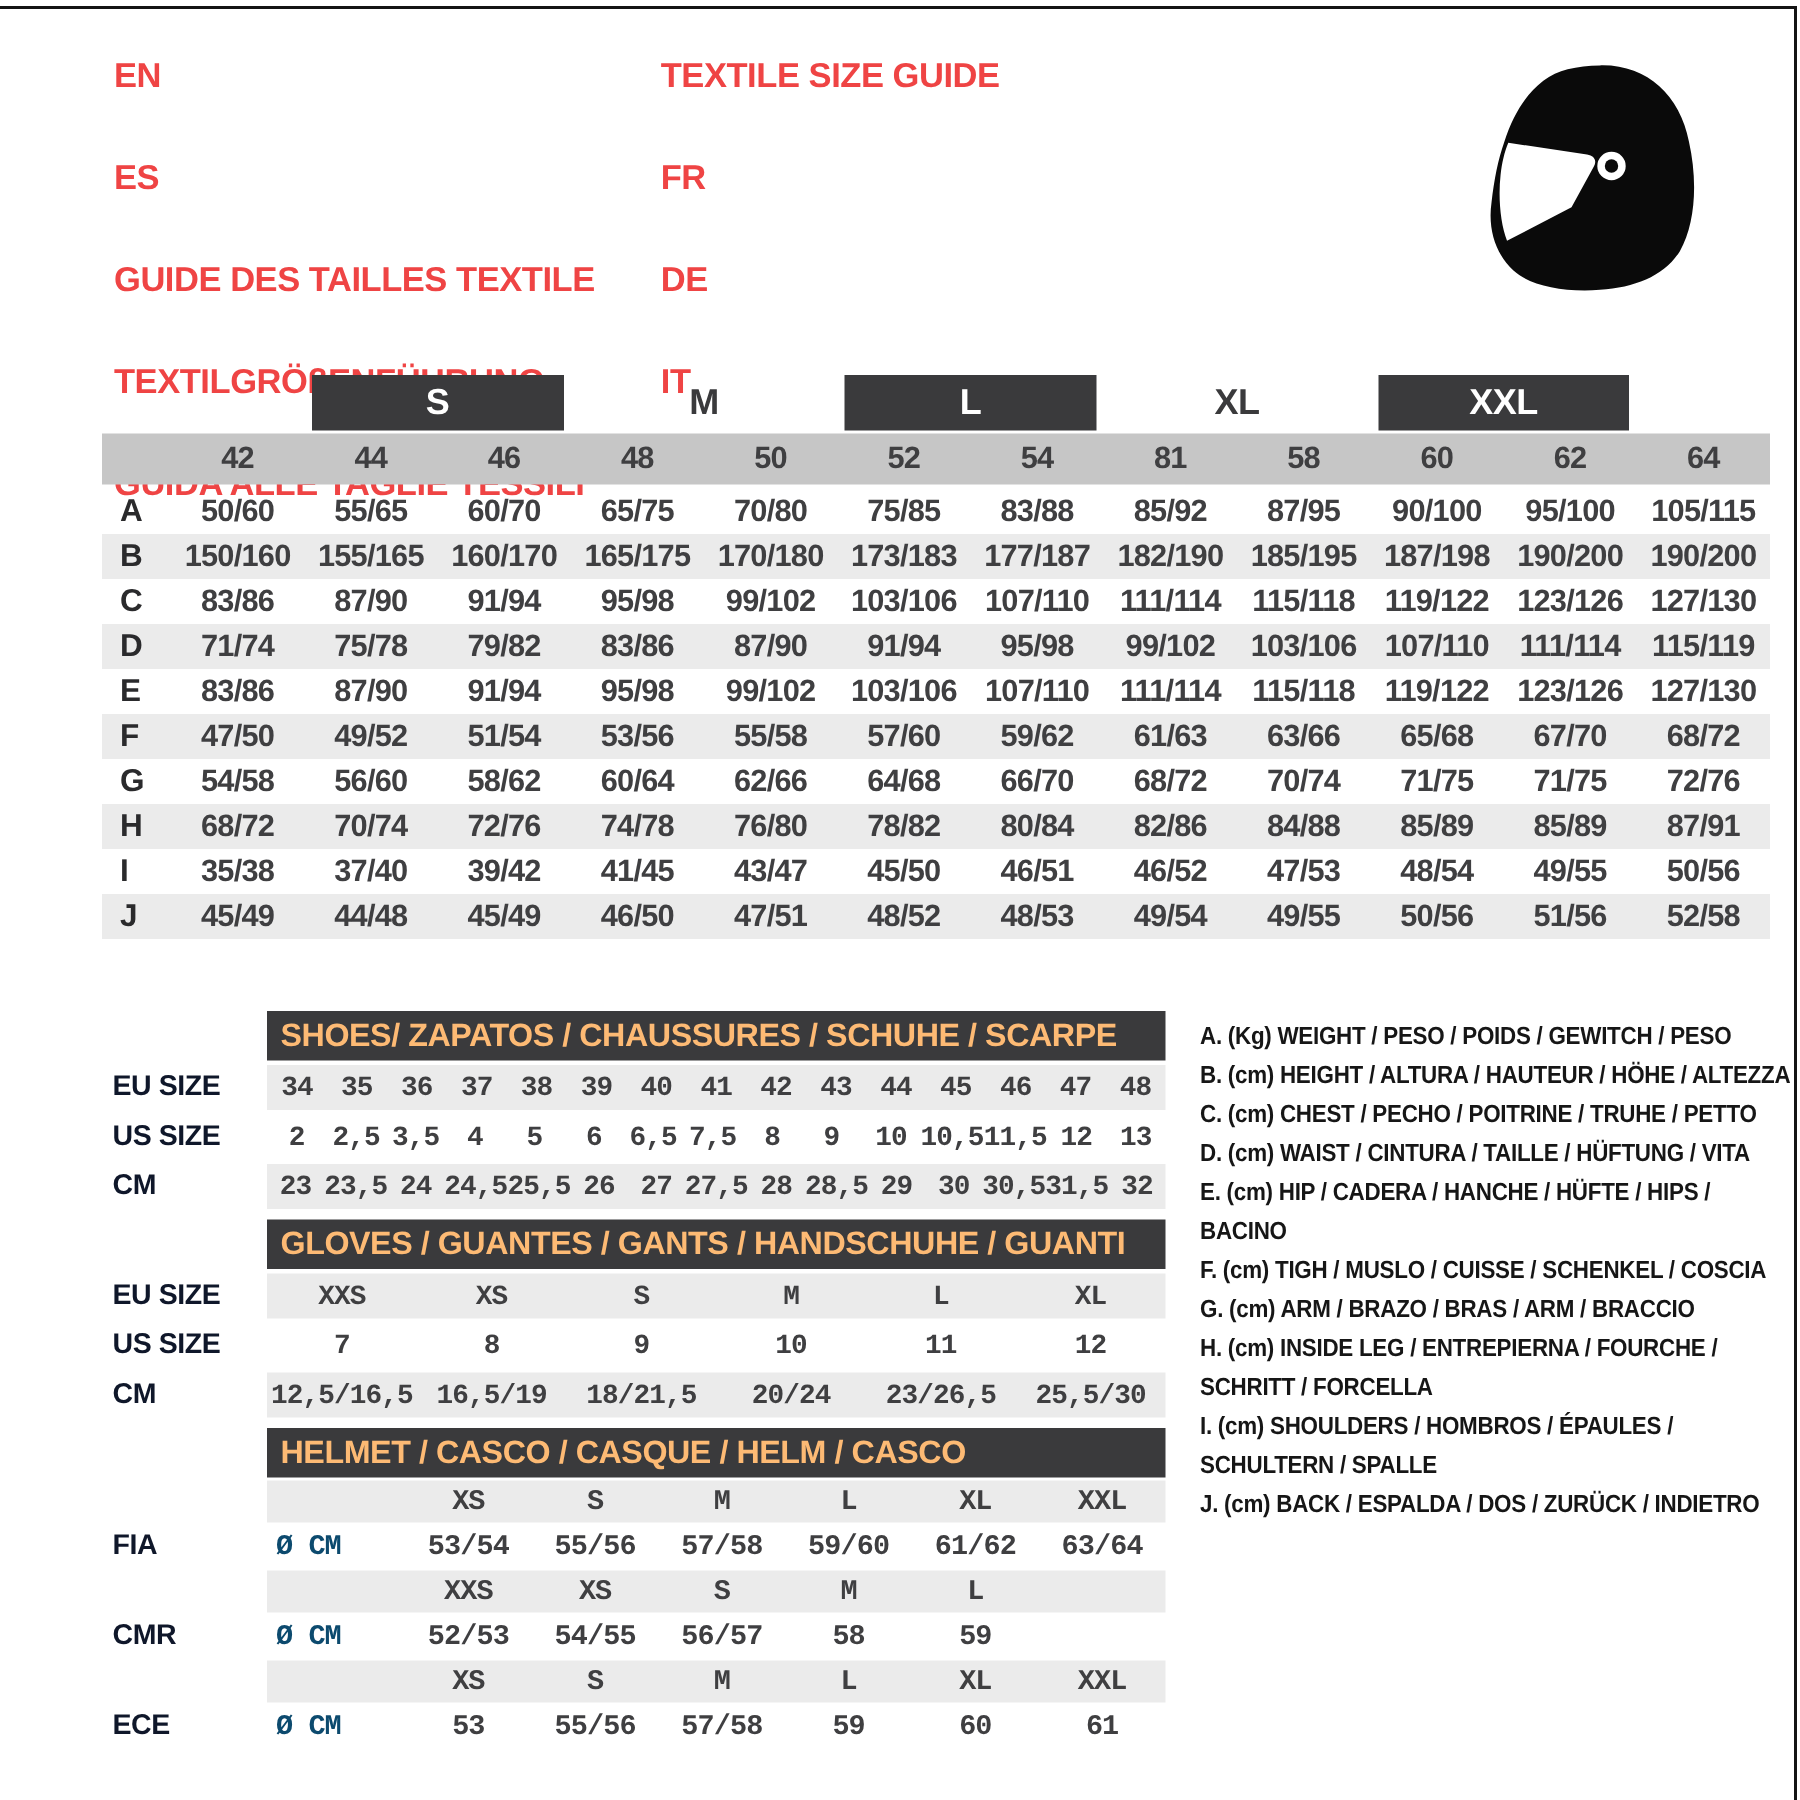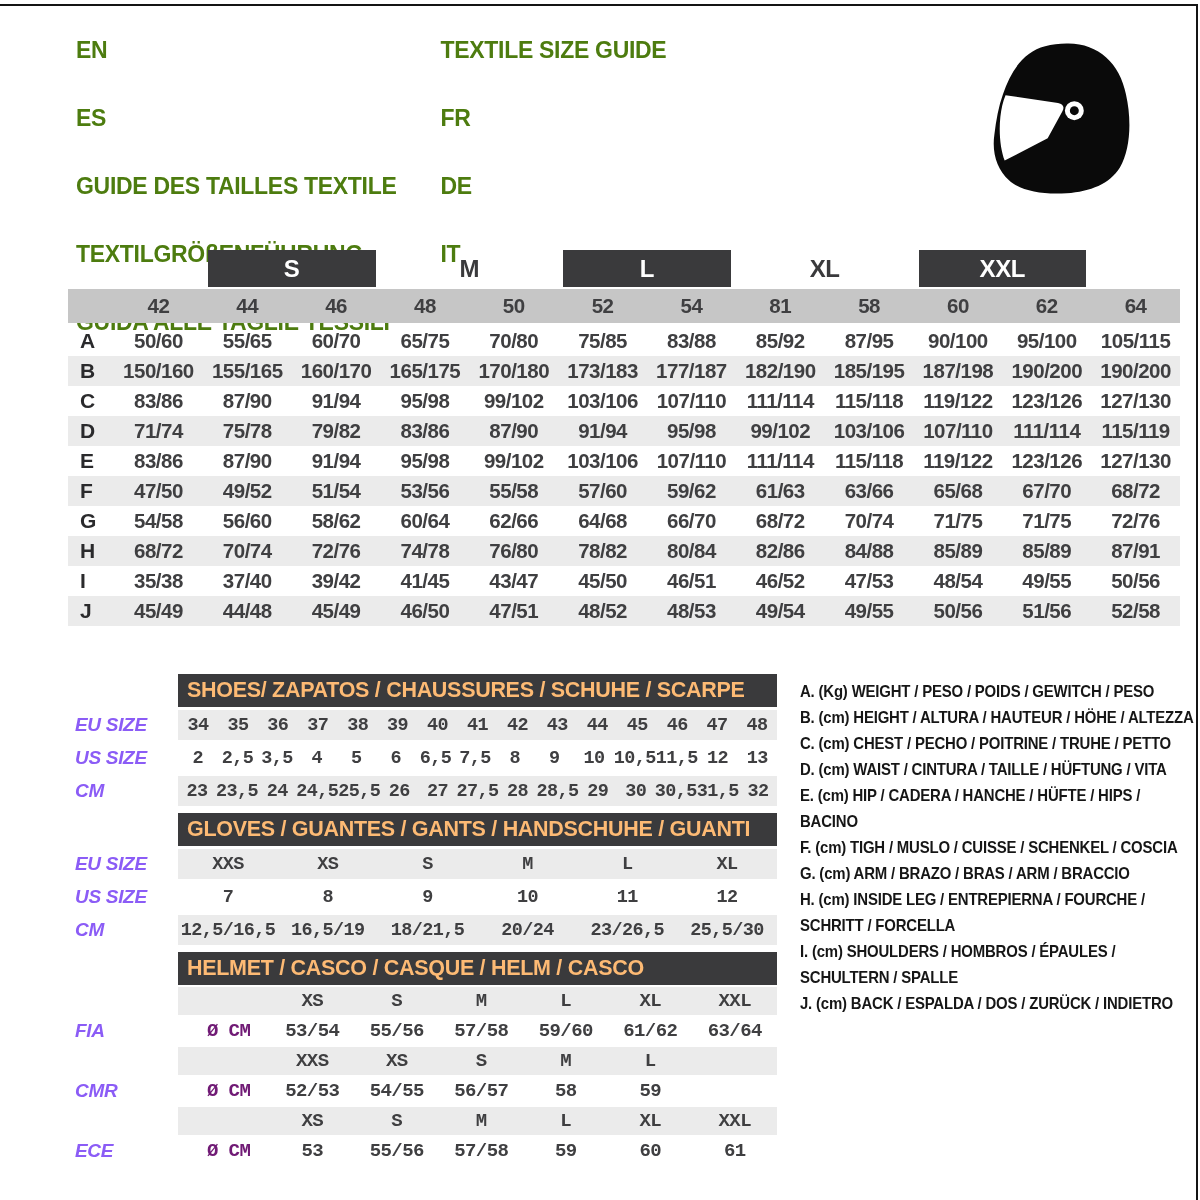--- a/index.html
+++ b/index.html
@@ -3,21 +3,21 @@
 <meta charset="utf-8">
 <style>
   html,body{margin:0;padding:0;background:#fff;}
   .page{
     position:relative;width:1200px;height:1200px;background:#ffffff;overflow:hidden;
     font-family:"Liberation Sans", sans-serif;font-weight:bold;color:#1f1f1f;
   }
   .frame{position:absolute;top:4px;right:2px;left:0;bottom:0;border-top:2px solid #141414;border-right:2px solid #141414;pointer-events:none;}
 
   
-  .lang-block{position:absolute;left:76px;top:38px;display:grid;grid-template-columns:auto auto;column-gap:24px;row-gap:9px;font-size:23px;line-height:24px;letter-spacing:-0.3px;color:#4d7c0f;gap:44px;}
+  .lang-block{position:absolute;left:76px;top:38px;display:grid;grid-template-columns:auto auto;column-gap:24px;row-gap:9px;font-size:23px;line-height:24px;letter-spacing:-0.3px;color:#ef4444;gap:44px;}
   .lang-block .code{display:block;}
   .lang-block .ltitle{display:block;white-space:nowrap;}
 
   
   .helmet-icon{position:absolute;left:972px;top:30px;width:172px;height:182px;}
 
   
   .main-table{position:absolute;left:68px;top:250px;width:1112px;}
   .grid13{display:grid;grid-template-columns:46px repeat(12,1fr);}
   #group-row{height:37px;margin-bottom:2px;}
@@ -30,31 +30,31 @@
   #size-rows .srow:nth-child(even){background:#ebebeb;}
   .srow .lbl, #num-row .lbl{justify-content:flex-start;padding-left:12px;color:#2a2a2c;font-size:21px;}
 
   
   .bottom-left{position:absolute;left:75px;top:674px;width:702px;}
   .btable{margin-bottom:7px;}
   .theader{display:flex;}
   .theader .lpad{width:103px;}
   .tbar{flex:1;background:#3a3a3c;color:#fdba74;height:33px;display:flex;align-items:center;padding-left:9px;font-size:21.5px;letter-spacing:-0.3px;white-space:nowrap;}
   .trow{display:flex;margin-top:3px;}
-  .trow .rlabel{width:103px;display:flex;align-items:center;font-size:19px;letter-spacing:-0.3px;color:#8b5cf6;font-style:italic;}
+  .trow .rlabel{width:103px;display:flex;align-items:center;font-size:19px;letter-spacing:-0.3px;color:#0f172a;}
   .trow .stripe{flex:1;display:grid;grid-auto-flow:column;grid-auto-columns:1fr;height:30px;font-family:Liberation Mono, monospace;}
   .trow .stripe>div{display:flex;align-items:center;justify-content:center;font-size:18.5px;letter-spacing:-0.6px;white-space:nowrap;color:#3f3f41;}
   #shoes-rows .trow:nth-child(odd) .stripe{background:#ebebeb;}
   #gloves-rows .trow:nth-child(odd) .stripe{background:#ebebeb;}
   
   #helmet-rows .trow{margin-top:2px;}
   #helmet-rows .trow .stripe{grid-auto-flow:unset;grid-template-columns:92px repeat(6,1fr);height:28px;}
   #helmet-rows .trow.sizes .stripe{background:#ebebeb;}
   #helmet-rows .trow .stripe>div{font-size:19px;}
-  #helmet-rows .unit{justify-content:flex-start;padding-left:6px;color:#701a75;margin-left:23px;}
+  #helmet-rows .unit{justify-content:flex-start;padding-left:6px;color:#0c4a6e;}
 
   
   .legend{position:absolute;left:800px;top:678px;width:398px;}
   .legend-inner{width:438px;transform:scaleX(0.905);transform-origin:left top;}
   .legend-line{font-size:16.5px;line-height:26px;letter-spacing:-0.2px;color:#161616;}
 </style>
 </head>
 <body>
 
 <div class="page">

